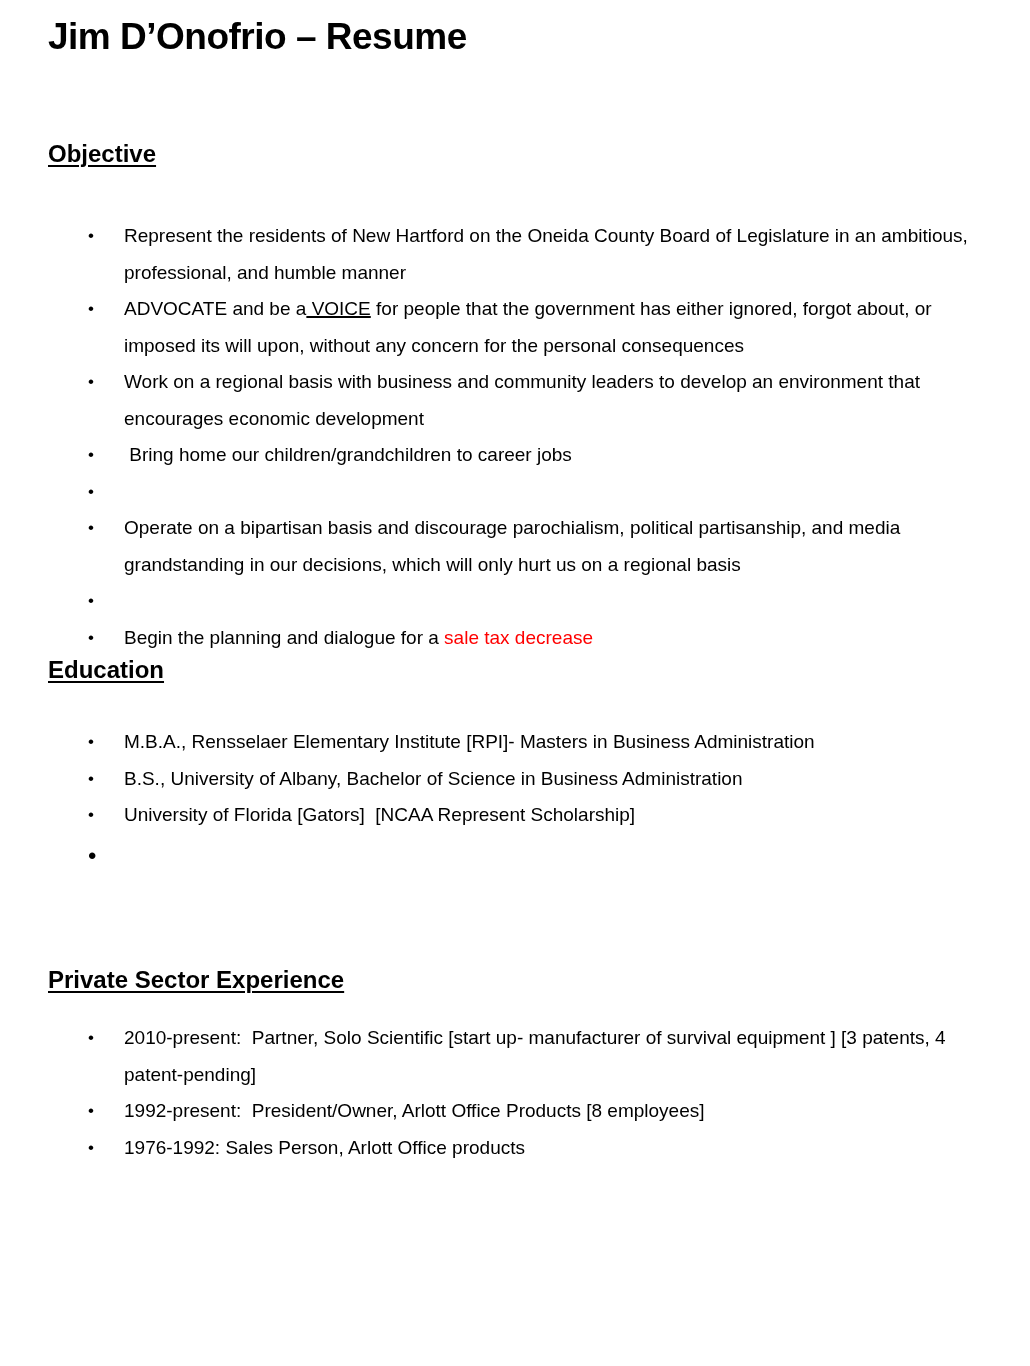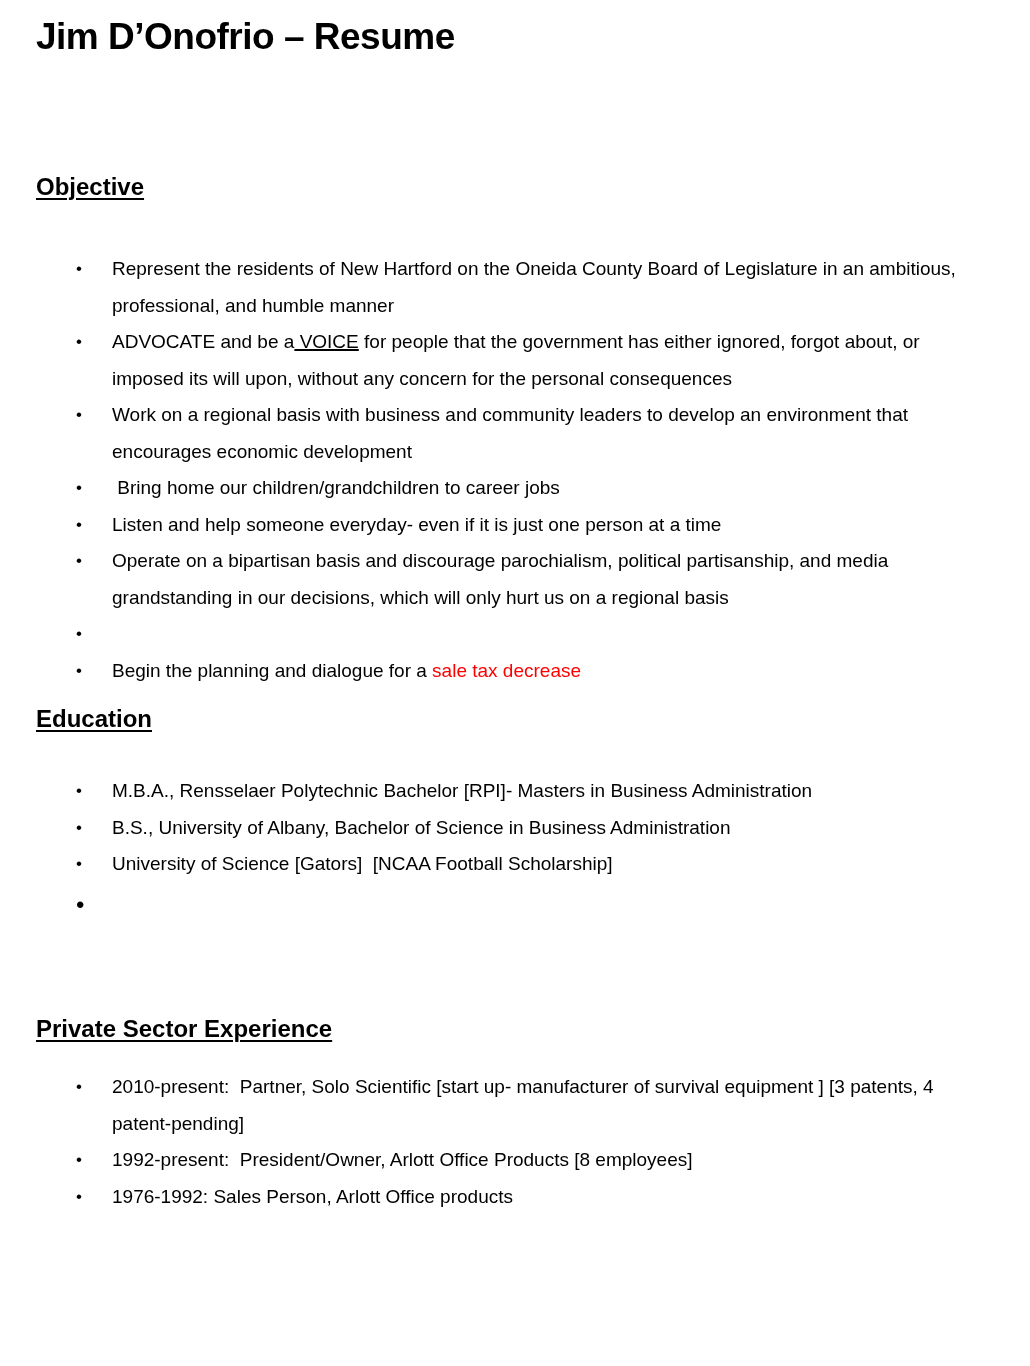--- a/index.html
+++ b/index.html
@@ -5,21 +5,21 @@
   html, body {
     margin: 0;
     padding: 0;
     background: #ffffff;
   }
   .page {
     position: relative;
     width: 1030px;
     height: 1366px;
     box-sizing: border-box;
-    padding: 0 36px;
+    padding: 0 48px;
     background: var(--page-bg, #ffffff);
     color: var(--text-color, #000000);
     font-family: "Liberation Sans", "DejaVu Sans", sans-serif;
     overflow: hidden;
   }
   .doc-title {
     margin: 0;
     padding-top: 14px;
     font-size: 37px;
     line-height: 46px;
@@ -58,23 +58,23 @@
   .bullet-text {
     flex: 0 1 auto;
     max-width: 880px;
     white-space: pre-wrap;
   }
   .seg { white-space: pre-wrap; }
   .seg-red { color: var(--red-color, #ff0000); }
   .seg-underline { text-decoration: underline; text-decoration-thickness: 1.5px; }
 
   
-  .sec-objective .sec-heading { margin-top: 113px; }
+  .sec-objective .sec-heading { margin-top: 80px; }
   .sec-objective .sec-list { margin-top: 50px; }
-  .sec-education .sec-heading { margin-top: 16px; }
+  .sec-education .sec-heading { }
   .sec-education .sec-list { margin-top: 40px; }
   .sec-private-sector-experience .sec-heading { margin-top: 92px; }
   .sec-private-sector-experience .sec-list { margin-top: 26px; }
 </style>
 </head>
 <body>
 
 <div class="page">
   <h1 class="doc-title">Jim D’Onofrio – Resume</h1>
   <div id="sections">
@@ -92,49 +92,48 @@
           <li class="bullet-item">
             <span class="bullet-marker">•</span>
             <span class="bullet-text"><span class="seg">Work on a regional basis with business and community leaders to develop an environment that encourages economic development</span></span>
           </li>
           <li class="bullet-item">
             <span class="bullet-marker">•</span>
             <span class="bullet-text"><span class="seg"> Bring home our children/grandchildren to career jobs</span></span>
           </li>
           <li class="bullet-item">
             <span class="bullet-marker">•</span>
-            <span class="bullet-text"><span class="seg">Listen and help someone everyday- even if it is just one person at a time</span></span>
           </li>
           <li class="bullet-item">
             <span class="bullet-marker">•</span>
             <span class="bullet-text"><span class="seg">Operate on a bipartisan basis and discourage parochialism, political partisanship, and media grandstanding in our decisions, which will only hurt us on a regional basis</span></span>
           </li>
           <li class="bullet-item">
             <span class="bullet-marker">•</span>
           </li>
           <li class="bullet-item">
             <span class="bullet-marker">•</span>
             <span class="bullet-text"><span class="seg">Begin the planning and dialogue for a </span><span class="seg seg-red">sale tax decrease</span></span>
           </li>
         </ul>
       </section>
       <section class="doc-section sec-education">
         <h2 class="sec-heading">Education</h2>
         <ul class="sec-list">
           <li class="bullet-item">
             <span class="bullet-marker">•</span>
-            <span class="bullet-text"><span class="seg">M.B.A., Rensselaer Polytechnic Bachelor [RPI]- Masters in Business Administration</span></span>
+            <span class="bullet-text"><span class="seg">M.B.A., Rensselaer Elementary Institute [RPI]- Masters in Business Administration</span></span>
           </li>
           <li class="bullet-item">
             <span class="bullet-marker">•</span>
             <span class="bullet-text"><span class="seg">B.S., University of Albany, Bachelor of Science in Business Administration</span></span>
           </li>
           <li class="bullet-item">
             <span class="bullet-marker">•</span>
-            <span class="bullet-text"><span class="seg">University of Science [Gators]  [NCAA Football Scholarship]</span></span>
+            <span class="bullet-text"><span class="seg">University of Florida [Gators]  [NCAA Represent Scholarship]</span></span>
           </li>
           <li class="bullet-item large-bullet">
             <span class="bullet-marker">•</span>
           </li>
         </ul>
       </section>
       <section class="doc-section sec-private-sector-experience">
         <h2 class="sec-heading">Private Sector Experience</h2>
         <ul class="sec-list">
           <li class="bullet-item">

